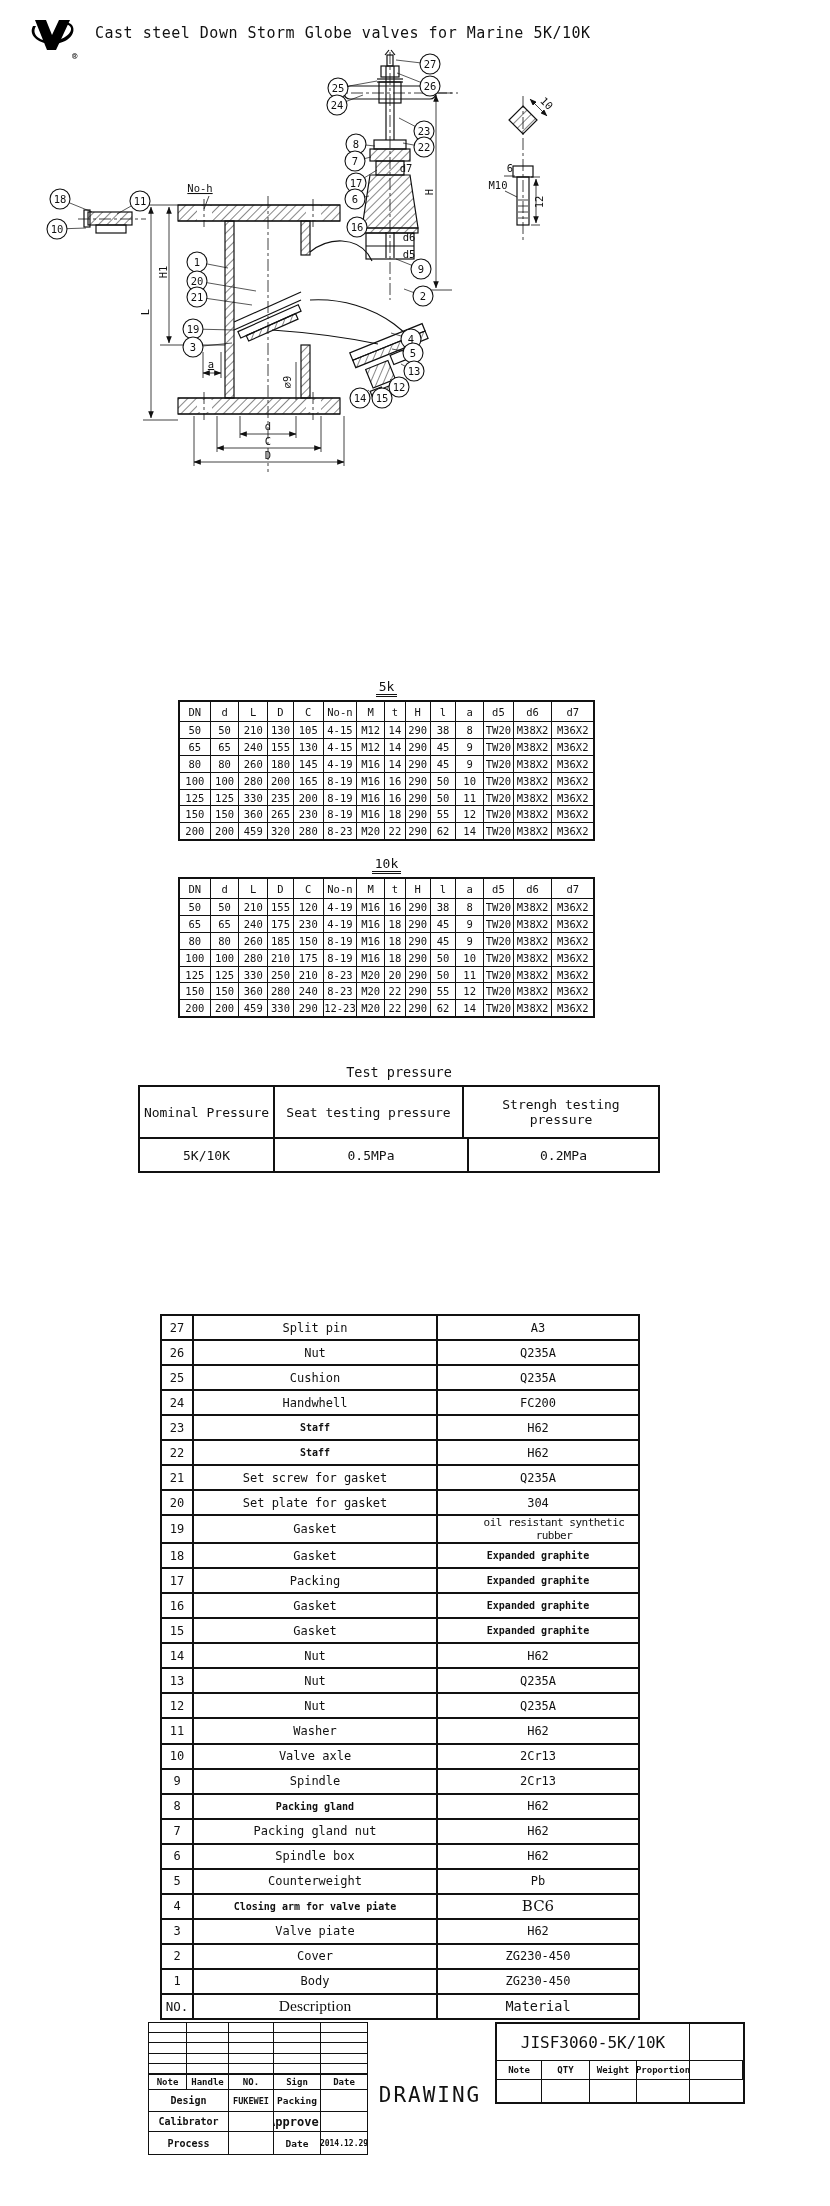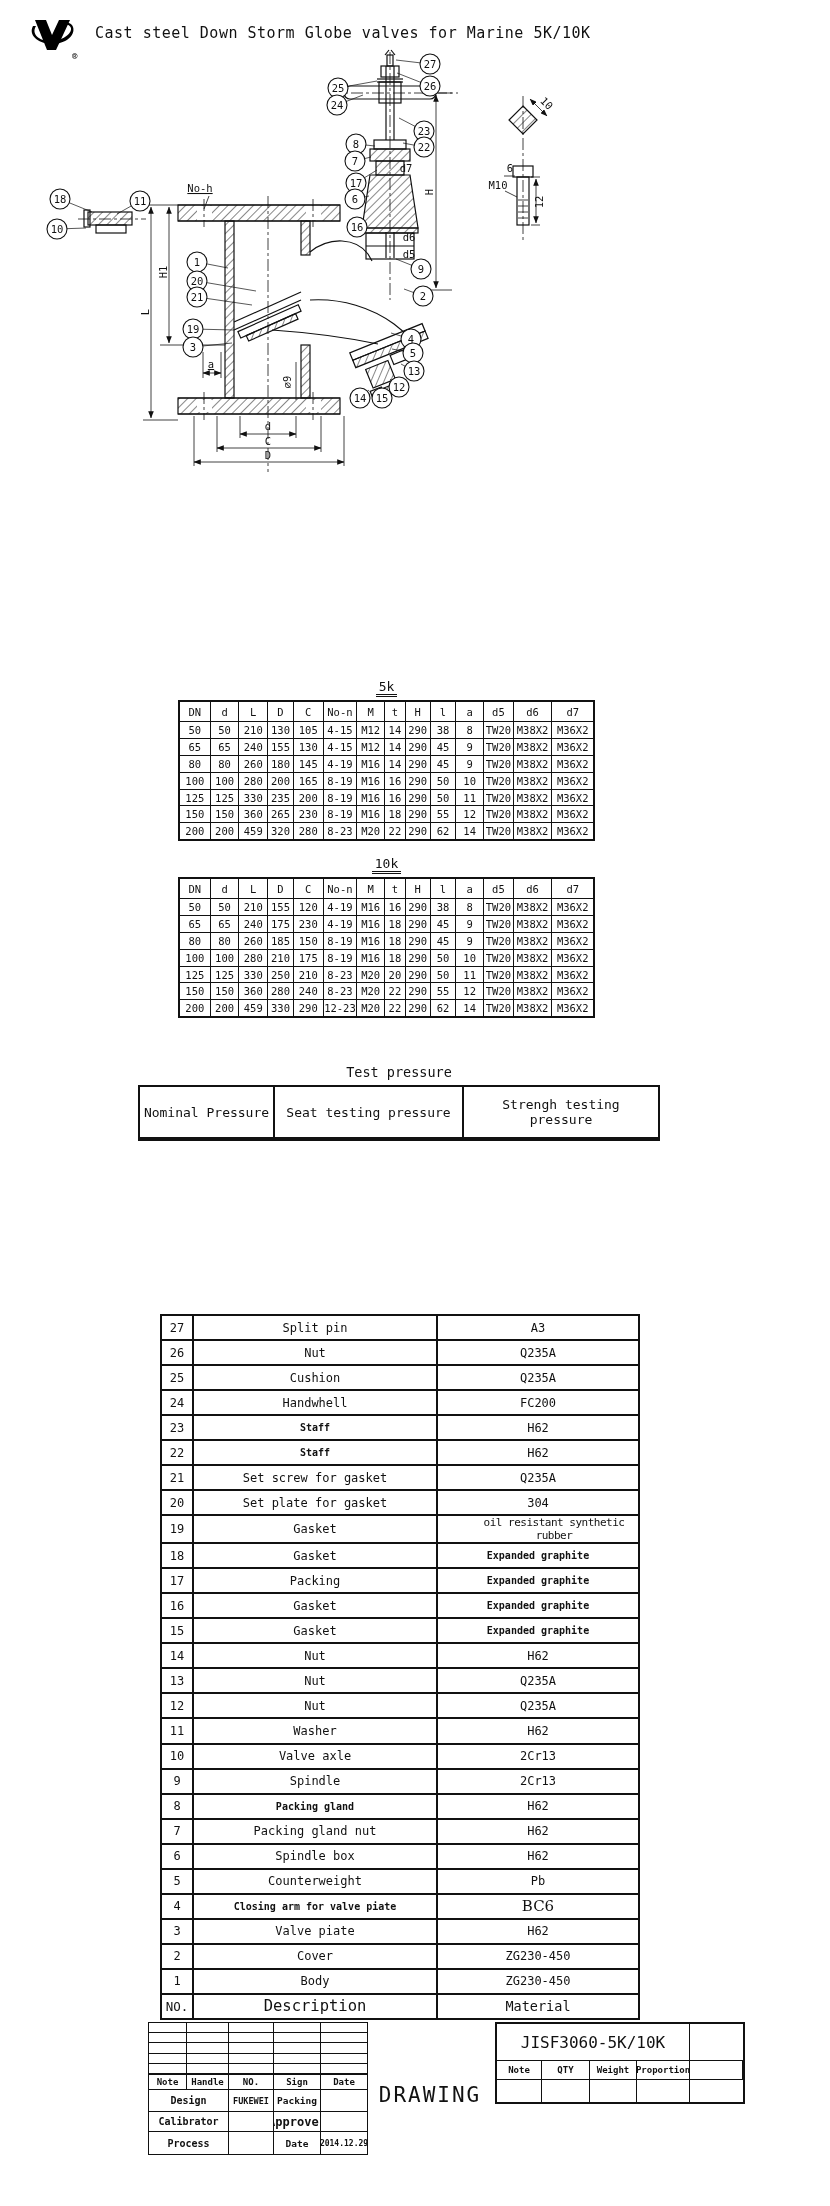--- a/index.html
+++ b/index.html
@@ -55,21 +55,21 @@
          box-sizing:border-box;display:flex;flex-direction:column;}
   .prow{flex:1;display:flex;border-bottom:2px solid #111;align-items:center;}
   .prow:last-child{border-bottom:none;}
   .pno{width:30px;text-align:center;font-size:12px;}
   .pdesc{width:242px;border-left:2px solid #111;border-right:2px solid #111;align-self:stretch;
          display:flex;align-items:center;justify-content:center;font-size:12px;}
   .pmat{flex:1;text-align:center;font-size:12px;}
   .pdesc.sm,.pmat.sm{font-size:10px;font-weight:bold;}
   .pmat.fit{font-size:11px;letter-spacing:-0.5px;margin-left:32px;}
   .pmat.serif{font-family:"DejaVu Serif",serif;font-size:15px;}
-  .prow.pfoot .pdesc{font-size:15.5px;}
+  .prow.pfoot .pdesc{font-size:15.5px;font-family:Liberation Serif, serif;}
   .prow.pfoot .pmat{font-size:13.5px;}
   .prow.pfoot .pno{font-size:12.5px;}
 
   
   .rev-grid{position:absolute;left:148px;top:2022px;width:220px;height:53px;border:1.5px solid #111;
             box-sizing:border-box;display:grid;grid-template-columns:38px 42px 45px 47px 1fr;}
   .rg-cell{border-right:1px solid #111;border-bottom:1px solid #111;}
   .rg-cell:nth-child(5n){border-right:none;}
   .tb-row{position:absolute;left:148px;width:220px;display:flex;border:1.5px solid #111;
           border-top:none;box-sizing:border-box;}
@@ -600,20 +600,25 @@
       </div>
   </div>
 
   <div class="tp-title">Test pressure</div>
   <div class="tp-table">
     <div class="tp-row hd">
       <div class="tp-cell tpc0">Nominal Pressure</div>
       <div class="tp-cell tpc2">Seat testing pressure</div>
       <div class="tp-cell tpc1">Strengh testing pressure</div>
     </div>
+    <div class="tp-row vl">
+      <div class="tp-cell tpc0">5K/10K</div>
+      <div class="tp-cell tpc1">0.5MPa</div>
+      <div class="tp-cell tpc2">0.2MPa</div>
+    </div>
   </div>
 
   <div class="parts" id="parts-body">
       <div class="prow">
         <div class="pno">27</div>
         <div class="pdesc">Split pin</div>
         <div class="pmat">A3</div>
       </div>
       <div class="prow">
         <div class="pno">26</div>

